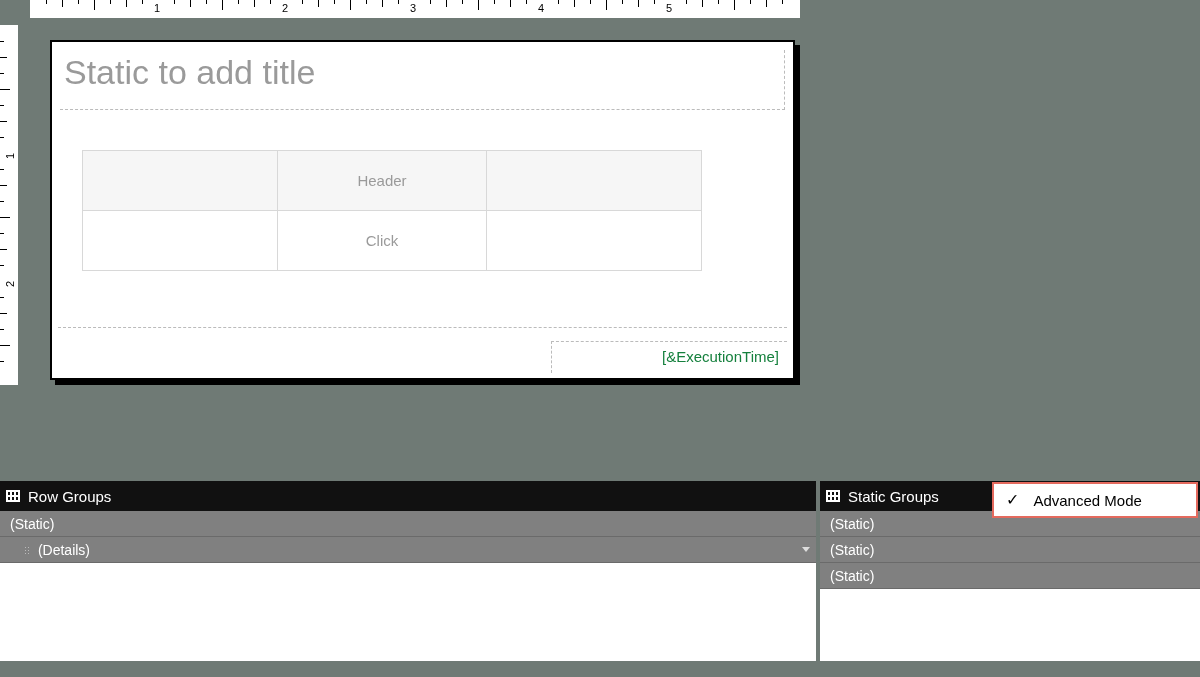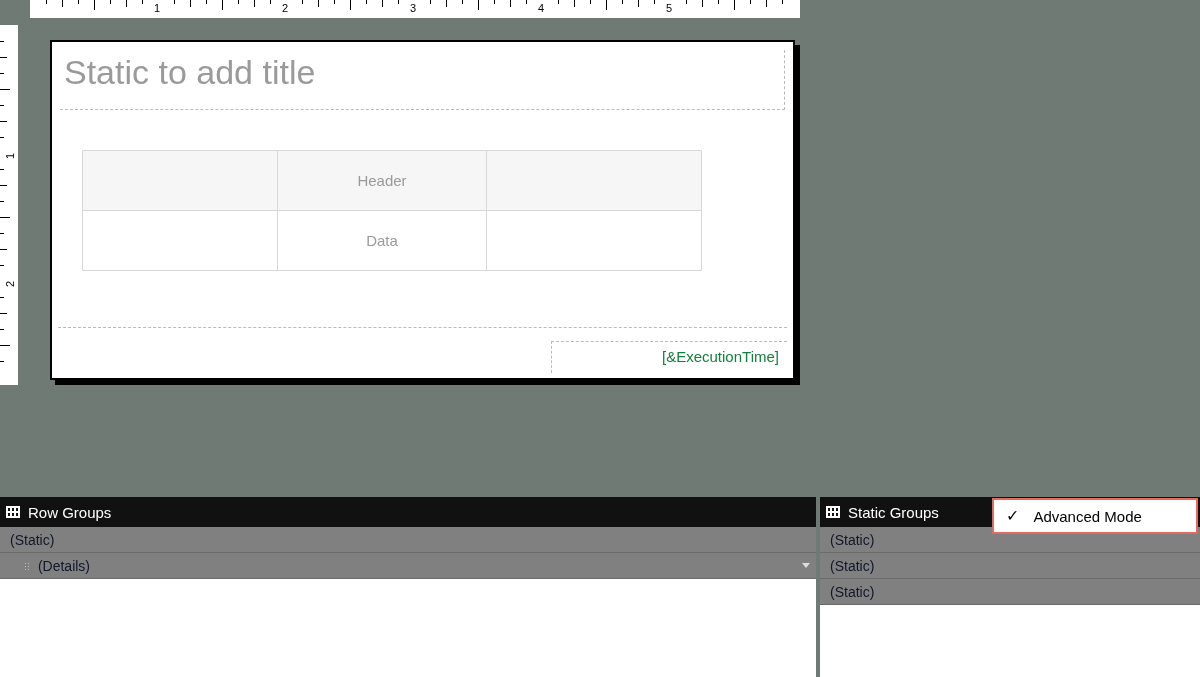--- a/index.html
+++ b/index.html
@@ -129,21 +129,21 @@
     border-top: 1px dashed #bbb;
     text-align: right;
     padding: 6px 8px 0 0;
     font-size: 15px;
     color: #15803d;
   }
 
   
   .group-pane {
     position: absolute;
-    left: 0; right: 0; bottom: 0;
+    left: 0; right: 0; bottom: 16px;
     height: 180px;
     background: #fff;
     display: flex;
   }
   .gp-col {
     display: flex;
     flex-direction: column;
     position: relative;
   }
   .gp-row { flex: 0 0 820px; border-right: 4px solid #6f7a75; }
@@ -177,21 +177,21 @@
     width: 0; height: 0;
     border-left: 5px solid transparent;
     border-right: 5px solid transparent;
     border-top: 5px solid #fff;
   }
 
   .gp-list { flex: 1; background: #fff; overflow: hidden; }
 
   .gp-item {
     background: #808080;
-    color: #0f172a;
+    color: #ffffff;
     height: 26px;
     line-height: 26px;
     padding-left: 10px;
     font-size: 14px;
     border-bottom: 1px solid #6a6a6a;
     position: relative;
   }
   .gp-item.indent { padding-left: 24px; }
   .gp-item .handle {
     display: inline-block;
@@ -326,21 +326,21 @@
 
   <table class="tablix">
     <tbody>
         <tr class="hdr">
       <td class="c1"></td>
       <td class="c2">Header</td>
       <td class="c3"></td>
     </tr>
     <tr>
       <td class="c1"></td>
-      <td class="c2">Data</td>
+      <td class="c2">Click</td>
       <td class="c3"></td>
     </tr>
   </tbody>
     </table>
 
   <div class="body-sep"></div>
 
   <div class="exec-time">[&amp;ExecutionTime]</div>
 </div>
 

